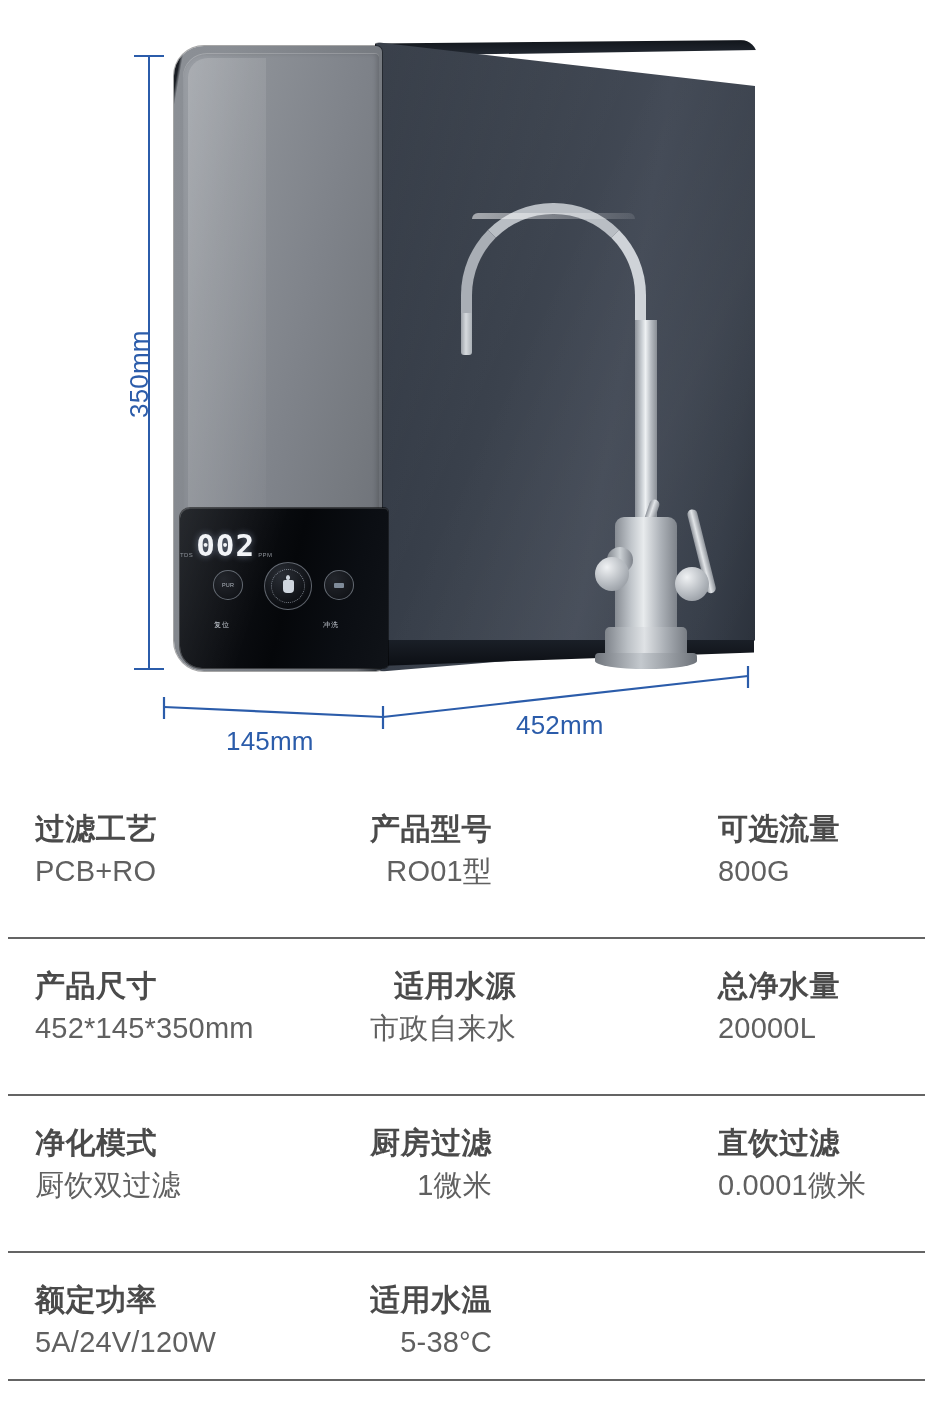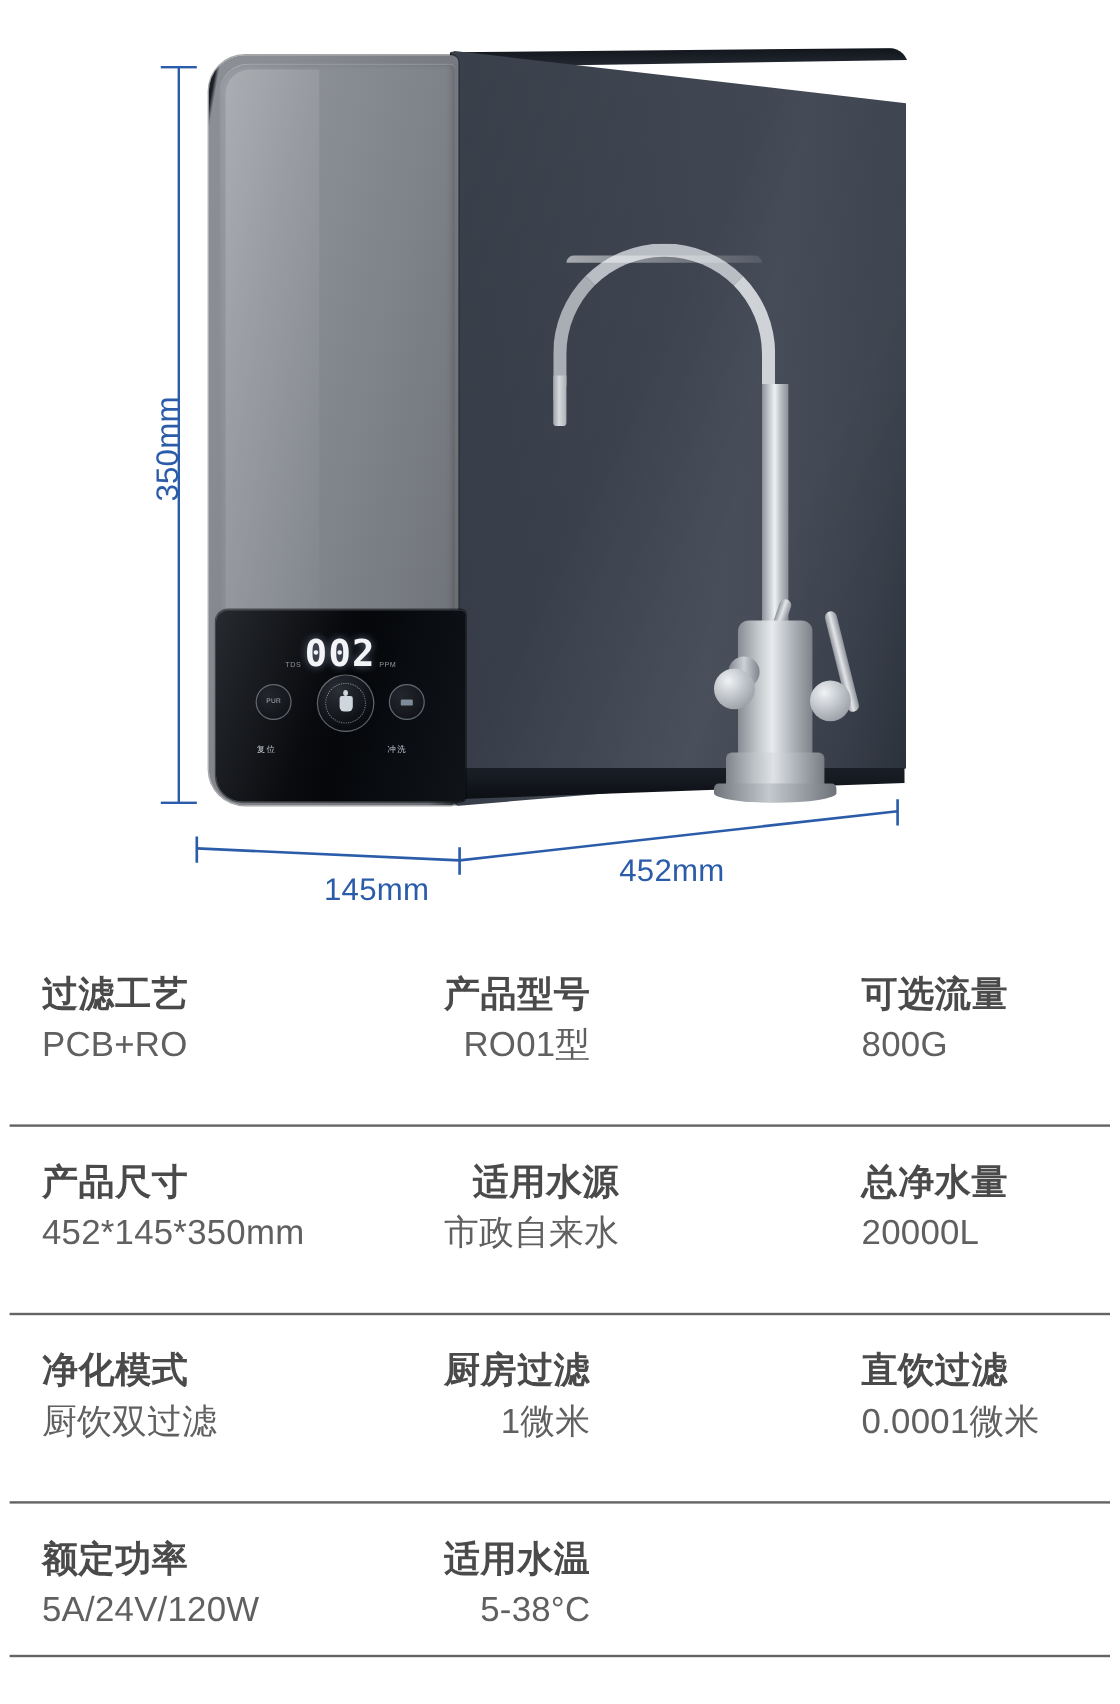--- a/index.html
+++ b/index.html
@@ -63,21 +63,21 @@
     box-shadow:inset 0 1px 0 rgba(255,255,255,.13),0 0 0 1px rgba(0,0,0,.5);
     overflow:hidden;
   }
   .ctrl-panel .gloss{
     position:absolute;left:-10%;top:-20%;width:62%;height:150%;
     background:linear-gradient(100deg,rgba(255,255,255,.085),rgba(255,255,255,0) 72%);
     transform:skewX(-9deg);
   }
   .tds{
     position:absolute;left:0;right:0;top:22px;text-align:center;
-    display:flex;align-items:flex-end;justify-content:center;gap:3px;
+    display:flex;align-items:flex-end;justify-content:flex-start;gap:3px;
   }
   .tds .digits{
     font-family:"DejaVu Sans Mono","Liberation Mono",monospace;
     font-size:31px;font-weight:700;letter-spacing:1px;color:#f2f4f7;
     line-height:1;text-shadow:0 0 7px rgba(200,220,255,.45);
   }
   .tds .unit{font-size:6px;color:#8d9299;letter-spacing:.4px;padding-bottom:3px;}
   .btn-row{position:absolute;left:0;right:0;top:62px;height:46px;}
   .tbtn{
     position:absolute;top:0;width:28px;height:28px;border-radius:50%;
@@ -234,21 +234,21 @@
   <div class="dim-cap" style="left:134px;top:668px;width:30px;"></div>
   <div class="dim-label vert" style="left:124px;top:418px;">350mm</div>
 
   <svg width="933" height="782" style="position:absolute;left:0;top:0;pointer-events:none;">
     <line x1="164" y1="707" x2="383" y2="717" stroke="#2b5caa" stroke-width="2.2"></line>
     <line x1="383" y1="717" x2="748" y2="676" stroke="#2b5caa" stroke-width="2.2"></line>
     <line x1="164" y1="697" x2="164" y2="719" stroke="#2b5caa" stroke-width="2.2"></line>
     <line x1="383" y1="706" x2="383" y2="729" stroke="#2b5caa" stroke-width="2.2"></line>
     <line x1="748" y1="666" x2="748" y2="688" stroke="#2b5caa" stroke-width="2.2"></line>
   </svg>
-  <div class="dim-label" style="left:226px;top:726px;margin-left:44px;">145mm</div>
+  <div class="dim-label" style="left:226px;top:726px;">145mm</div>
   <div class="dim-label" style="left:516px;top:710px;">452mm</div>
 </div>
 
 <div id="specs">
 
   <div class="spec-row">
     <div class="cell c1">
       <div class="spec-key">过滤工艺</div>
       <div class="spec-val">PCB+RO</div>
     </div>

